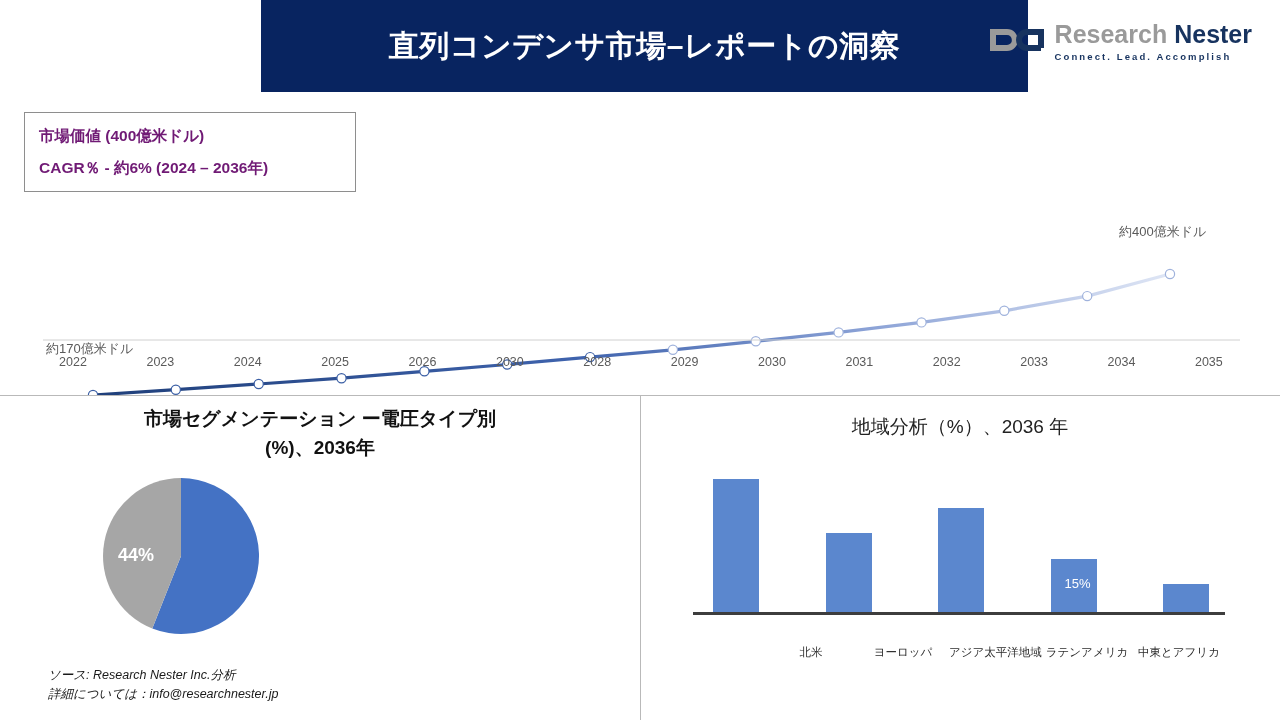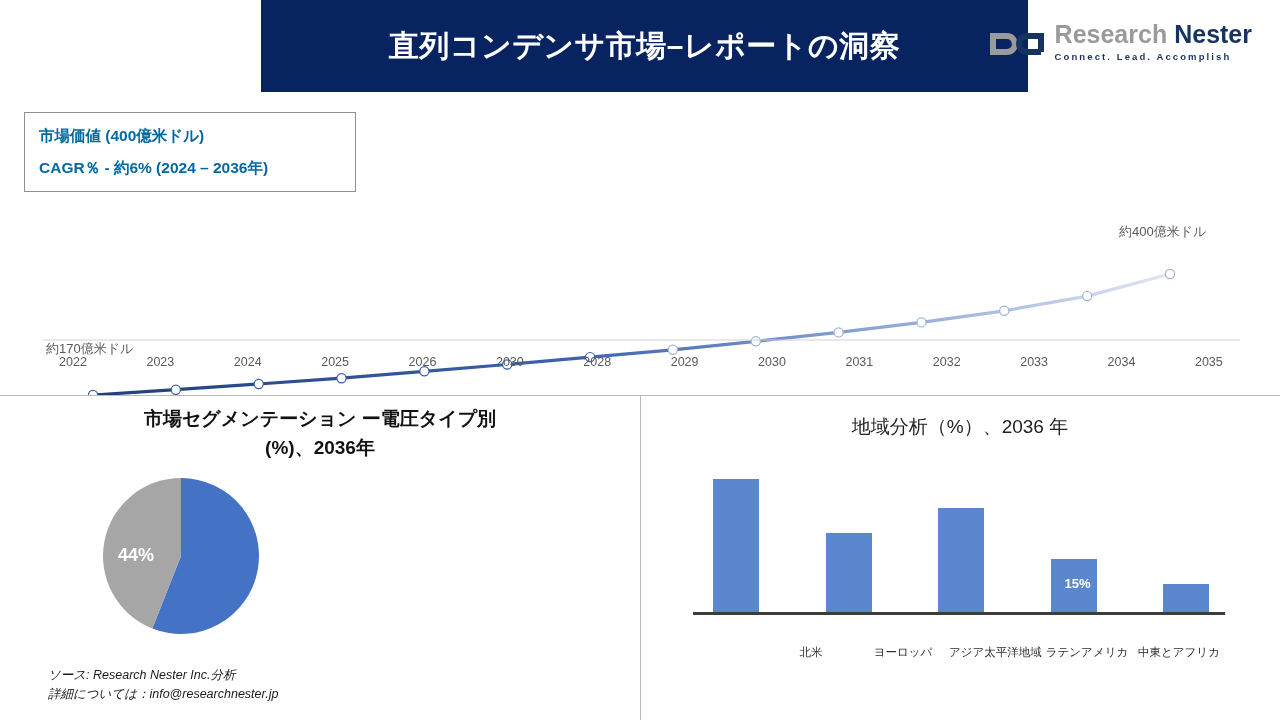--- a/index.html
+++ b/index.html
@@ -16,40 +16,40 @@
     position: absolute; left: 233px; top: 0; width: 767px; height: 92px;
     background: #082460;
     display: flex; align-items: center; justify-content: center; margin-left: 28px;
   }
   .header-title {
     color: #ffffff; font-size: 30px; font-weight: 700; letter-spacing: .5px;
     white-space: nowrap;
   }
   .logo-wrap {
     position: absolute; right: 28px; top: 22px;
-    display: flex; align-items: flex-end; gap: 10px;
+    display: flex; align-items: flex-start; gap: 10px;
   }
   .logo-mark { width: 56px; height: 36px; }
   .logo-text { display: flex; flex-direction: column; line-height: 1; }
   .logo-row { display: flex; align-items: baseline; gap: 7px; }
   .logo-research { color: #9a9a9a; font-size: 25px; font-weight: 700; }
   .logo-nester { color: #17335f; font-size: 25px; font-weight: 700; }
   .logo-tag {
     color: #17335f; font-size: 9.5px; font-weight: 700;
     letter-spacing: 2.1px; margin-top: 5px;
   }
 
   
   .callout {
     position: absolute; left: 24px; top: 112px; width: 332px; height: 80px;
     border: 1px solid #8e8e8e; background: #fff;
     padding: 10px 14px;
     display: flex; flex-direction: column; justify-content: center; gap: 11px;
   }
-  .callout-line { font-size: 15.5px; font-weight: 700; color: #0369a1; white-space: nowrap; }
+  .callout-line { font-size: 15.5px; font-weight: 700; color: #701a75; white-space: nowrap; }
 
   
   .line-panel { position: absolute; left: 0; top: 92px; width: 1280px; height: 303px; }
   .value-left {
     position: absolute; left: 46px; top: 248px;
     font-size: 13px; color: #5a5a5a; white-space: nowrap;
   }
   .value-right {
     position: absolute; left: 1119px; top: 131px;
     font-size: 13px; color: #5a5a5a; white-space: nowrap;
@@ -95,21 +95,21 @@
   .bars-area {
     position: absolute; left: 57px; top: 72px; width: 528px; height: 145px;
     display: flex; align-items: flex-end; justify-content: space-between;
   }
   .bar-col { width: 78px; display: flex; justify-content: center; align-items: flex-end; height: 100%; }
   .bar {
     width: 46px; background: #5b87ce; position: relative;
     display: flex; align-items: flex-end; justify-content: center;
   }
   .bar-value {
-    color: #ffffff; font-size: 13px; font-weight: 700; margin-bottom: 22px; margin-left: 8px;
+    color: #ffffff; font-size: 13px; font-weight: 400; margin-bottom: 22px; margin-left: 8px;
   }
   .bar-baseline {
     position: absolute; left: 53px; top: 216px; width: 532px; height: 2.5px; background: #3d3d3d;
   }
   .bar-labels {
     position: absolute; left: 57px; top: 224px; width: 528px;
     display: flex; justify-content: flex-end; margin-top: 25px;
   }
   .bar-labels span {
     width: 92px; text-align: center; font-size: 11.5px; color: #2b2b2b; white-space: nowrap;

